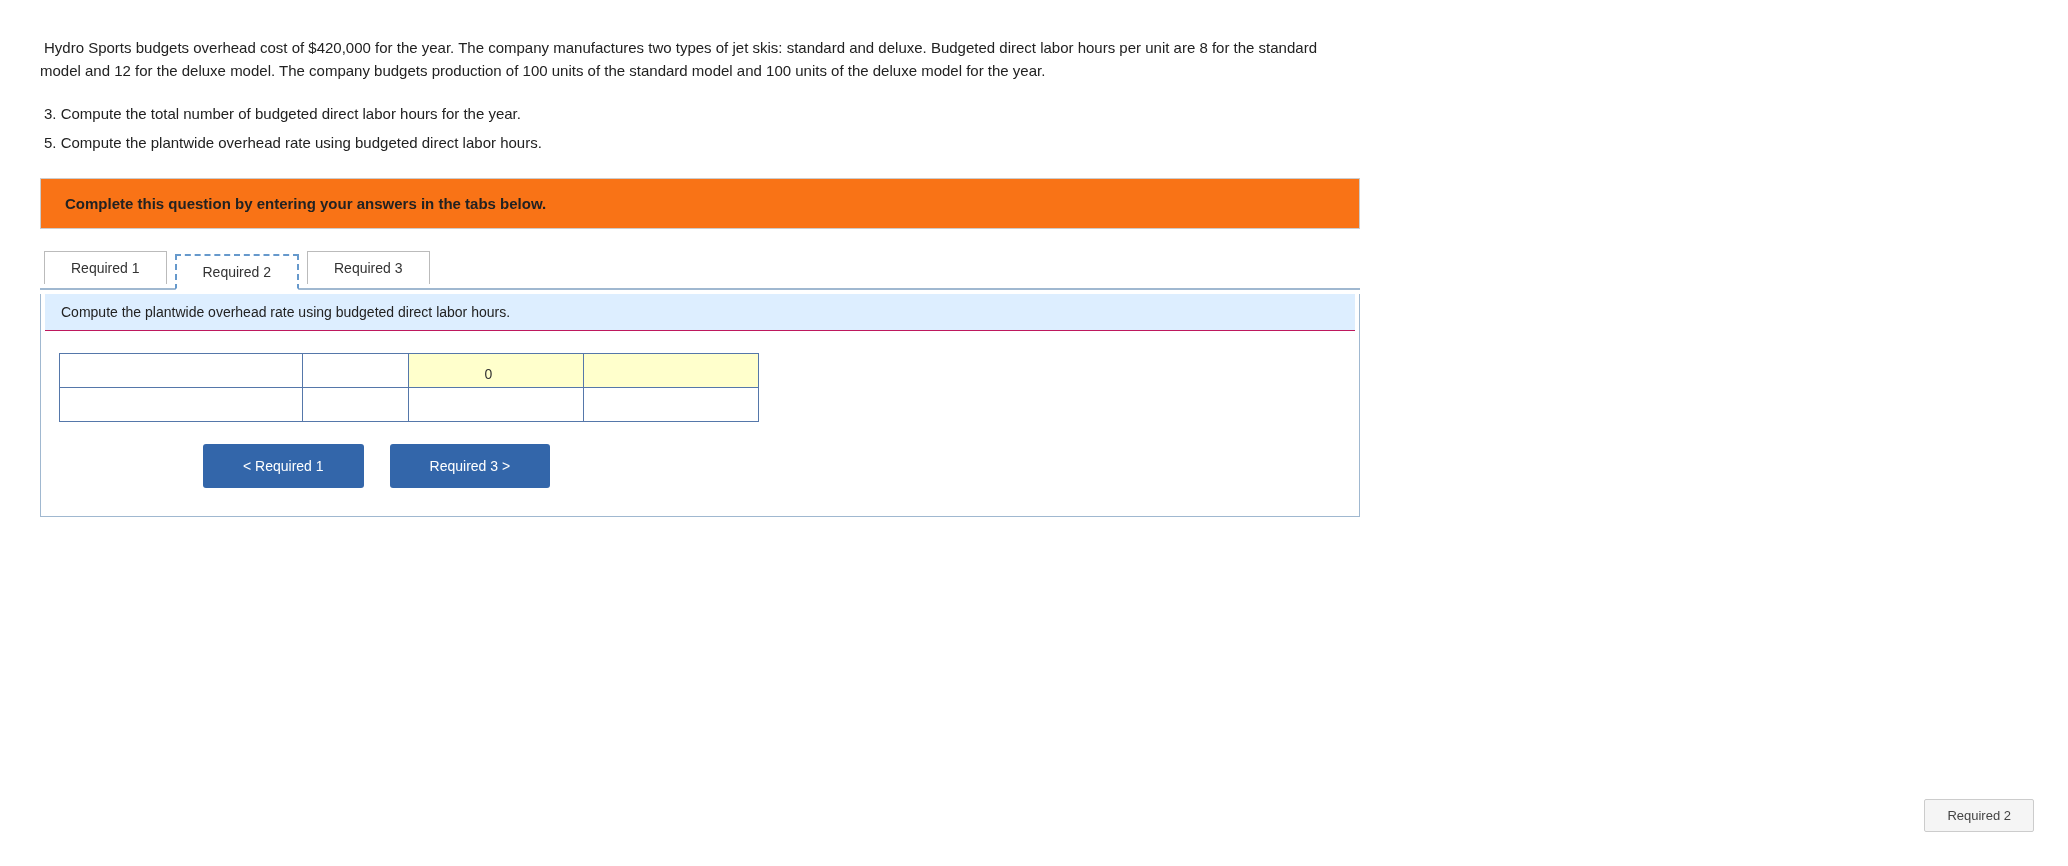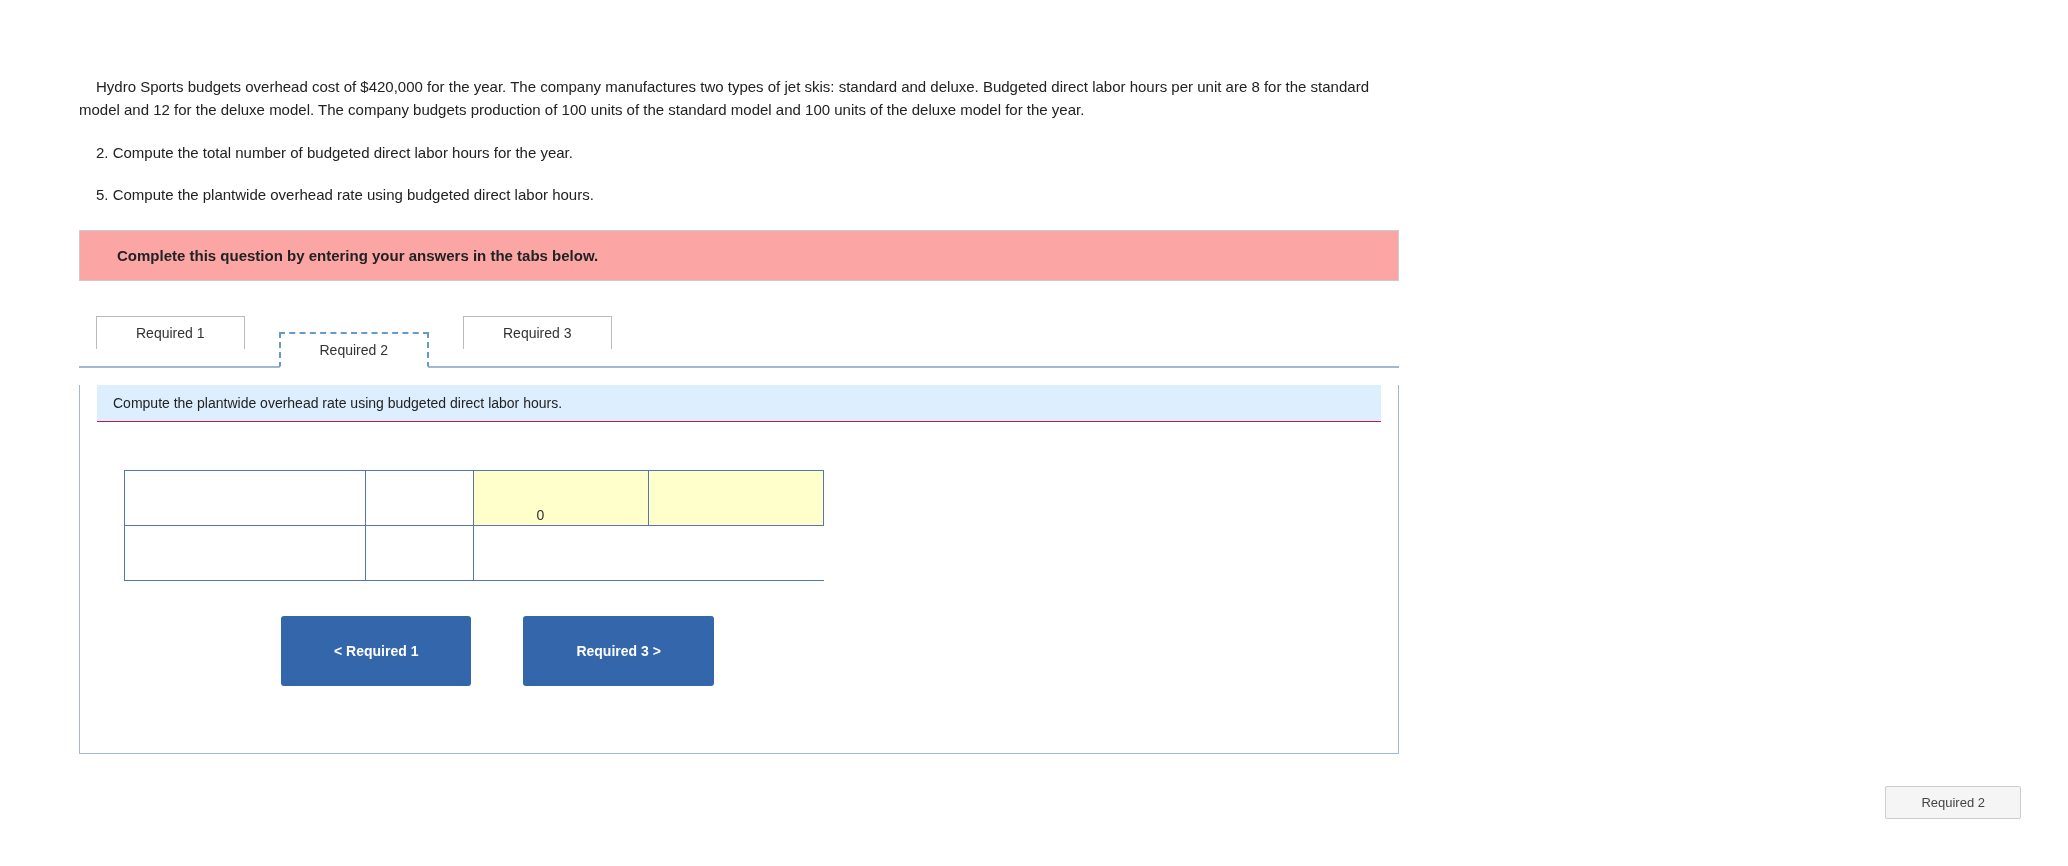--- a/index.html
+++ b/index.html
@@ -1,15 +1,15 @@
 <!DOCTYPE html>
 <html><head>
   <meta charset="utf-8">
   <style>
-    * { box-sizing: border-box; margin: 17px; padding: 0; }
+    * { box-sizing: border-box; margin: 4px; padding: 0; }
     body {
       font-family: Arial, sans-serif;
       font-size: 15px;
       color: #222;
       background: #fff;
       padding: 24px 28px;
     }
     .intro-text {
       max-width: 1320px;
       line-height: 1.55;
@@ -17,21 +17,21 @@
     }
     .instructions {
       max-width: 1320px;
       line-height: 1.7;
       margin-bottom: 22px;
     }
     .instructions p {
       margin-bottom: 2px;
     }
     .complete-box {
-      background: #fca5a5;
+      background: #f97316;
       border: 1px solid #ccc;
       padding: 16px 20px;
       max-width: 1320px;
       margin-bottom: 18px;
     }
     .complete-box .complete-label {
       font-weight: bold;
       font-size: 15px;
     }
     .tabs-container {
@@ -116,21 +116,21 @@
       margin-top: 18px;
       max-width: 700px;
       padding-left: 140px;
     }
     .nav-btn {
       background: #3366aa;
       color: #fff;
       border: none;
       padding: 10px 36px;
       font-size: 14px;
-      font-weight: bold;
+      font-weight: normal;
       cursor: pointer;
       border-radius: 3px;
       display: flex;
       align-items: center;
       gap: 8px;
     }
     .required2-btn {
       position: fixed;
       bottom: 30px;
       right: 30px;
@@ -154,21 +154,21 @@
     }
   </style>
 </head>
 <body>
 
 <div class="intro-text">
   <span>Hydro Sports budgets overhead cost of $420,000 for the year. The company manufactures two types of jet skis: standard and deluxe. Budgeted direct labor hours per unit are 8 for the standard model and 12 for the deluxe model. The company budgets production of 100 units of the standard model and 100 units of the deluxe model for the year.</span>
 </div>
 
 <div class="instructions">
-  <p>2. Compute the total number of budgeted direct labor hours for the year.</p>
+  <p>3. Compute the total number of budgeted direct labor hours for the year.</p>
   <p>5. Compute the plantwide overhead rate using budgeted direct labor hours.</p>
 </div>
 
 <div class="complete-box">
   <span class="complete-label">Complete this question by entering your answers in the tabs below.</span>
 </div>
 
 <div class="tabs-container">
   <div class="tab">
     <span>Required 1</span>

